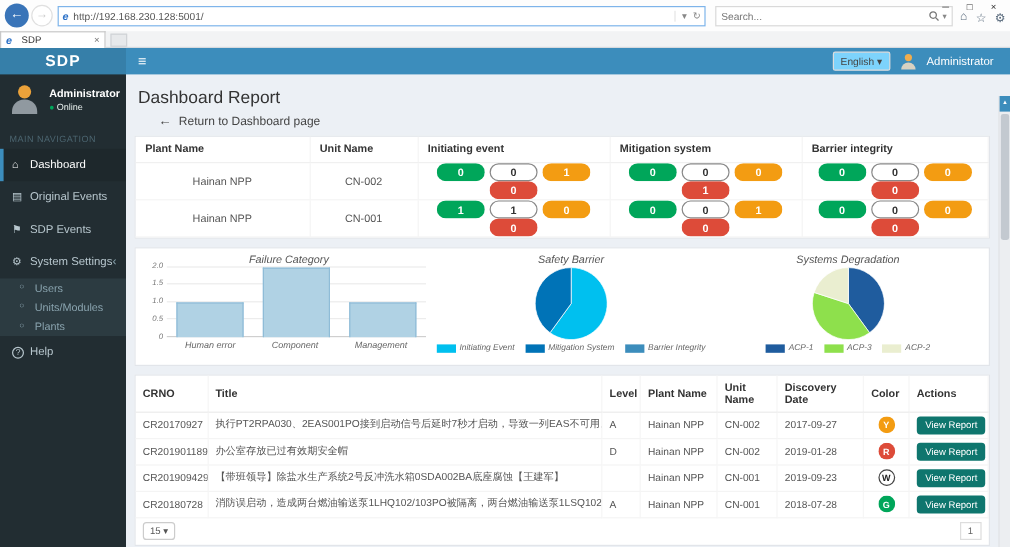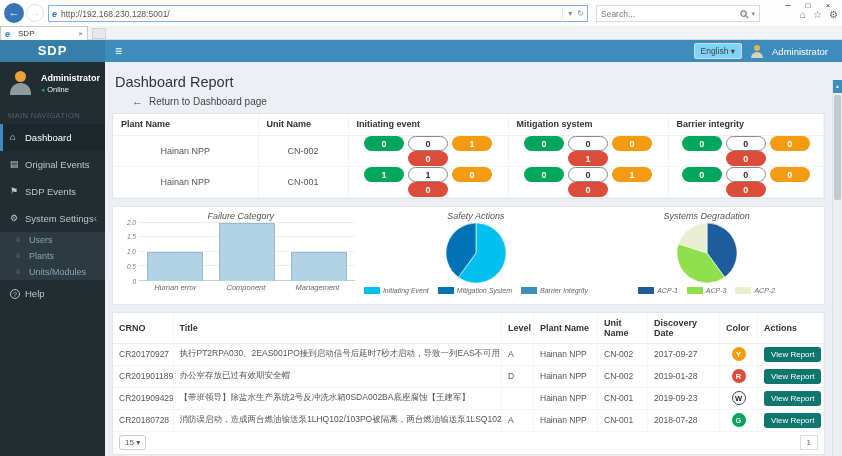--- a/index.html
+++ b/index.html
@@ -11,21 +11,21 @@
   .chrome-row1 { position:relative; height:26px; background:#fdfdfd; }
   .nav-circle { position:absolute; top:3px; width:20px; height:20px; border-radius:50%;
     text-align:center; line-height:19px; font-size:11px; }
   .back-btn { left:4px; background:#3974b8; color:#fff; }
   .fwd-btn { left:26px; background:#fff; color:#c9c9c9; border:1px solid #e0e0e0; width:18px; height:18px; line-height:16px; top:4px; font-size:10px;}
   .url-bar { position:absolute; left:48px; top:5px; width:540px; height:17px; border:1px solid #7eb4ea;
     background:#fff; font-size:8.5px; color:#777; display:flex; align-items:center; padding:0 3px; }
   .fav-e { color:#2c71c7; font-weight:bold; font-style:italic; font-size:9px; margin-right:4px; }
   .url-text { flex:1; white-space:nowrap; overflow:hidden; color:#555; }
   .url-tools { color:#888; font-size:8px; display:flex; gap:5px; align-items:center; border-left:1px solid #e4e4e4; padding-left:5px;}
-  .search-box { position:absolute; left:596px; top:5px; width:164px; height:17px; border:1px solid #d9d9d9;
+  .search-box { position:absolute; left:596px; top:5px; width:198px; height:17px; border:1px solid #d9d9d9;
     background:#fff; display:flex; align-items:center; padding:0 4px; }
   .search-box input { border:none; outline:none; flex:1; font-size:8.5px; color:#444;
     font-family:"Liberation Sans", sans-serif; background:transparent;}
   .mag { display:inline-block; margin:0 2px; }
   .chrome-icons { position:absolute; right:4px; top:9px; display:flex; gap:7px; color:#5a6b7d; font-size:10px; }
   .win-controls { position:absolute; right:4px; top:0; display:flex; }
   .win-controls span { width:20px; height:12px; text-align:center; font-size:8px; color:#333; line-height:11px; cursor:default;}
   .chrome-row2 { position:relative; height:14px; background:#f2f3f4; border-bottom:1px solid #d7dade; }
   .tab { position:absolute; left:0; top:0; width:88px; height:14px; background:#fff;
     border:1px solid #c8c8c8; border-bottom:none; display:flex; align-items:center; padding:0 4px; gap:4px; }
@@ -209,25 +209,25 @@
           <span class="nav-text">System Settings</span>
           <span class="chev">‹</span>
         </div>
         <div class="submenu">
           <div class="sub-item">
             <span class="nav-icon">○</span>
             <span class="nav-text">Users</span>
           </div>
           <div class="sub-item">
             <span class="nav-icon">○</span>
-            <span class="nav-text">Plants</span>
+            <span class="nav-text">Units/Modules</span>
           </div>
           <div class="sub-item">
             <span class="nav-icon">○</span>
-            <span class="nav-text">Units/Modules</span>
+            <span class="nav-text">Plants</span>
           </div>
         </div>
         <div class="nav-item">
           <span class="help-circle">?</span>
           <span class="nav-text">Help</span>
         </div>
       </nav>
   </aside>
 
   <header class="topbar">
@@ -310,21 +310,21 @@
               <div class="bar" style="height: 50%; background: rgb(176, 210, 228); border-color: rgb(143, 188, 215);"></div>
             </div>
           </div>
         <div class="x-labels">
             <span>Human error</span>
             <span>Component</span>
             <span>Management</span>
           </div>
       </div>
       <div class="chart-col pie-wrap" id="pie-1">
-        <div class="chart-title">Safety Actions</div>
+        <div class="chart-title">Safety Barrier</div>
         <div class="pie-hold"><svg width="60" height="60" viewBox="0 0 60 60">
               <path d="M30,30 L30.00,0.00 A30,30 0 1 1 12.37,54.27 Z" fill="#00c0ef" stroke="#fff" stroke-width="0.6"></path>
               <path d="M30,30 L12.37,54.27 A30,30 0 0 1 30.00,0.00 Z" fill="#0073b7" stroke="#fff" stroke-width="0.6"></path>
             </svg></div>
         <div class="legend">
             <span class="item">
               <span class="swatch" style="background: rgb(0, 192, 239);"></span>
               <span>Initiating Event</span>
             </span>
             <span class="item">

